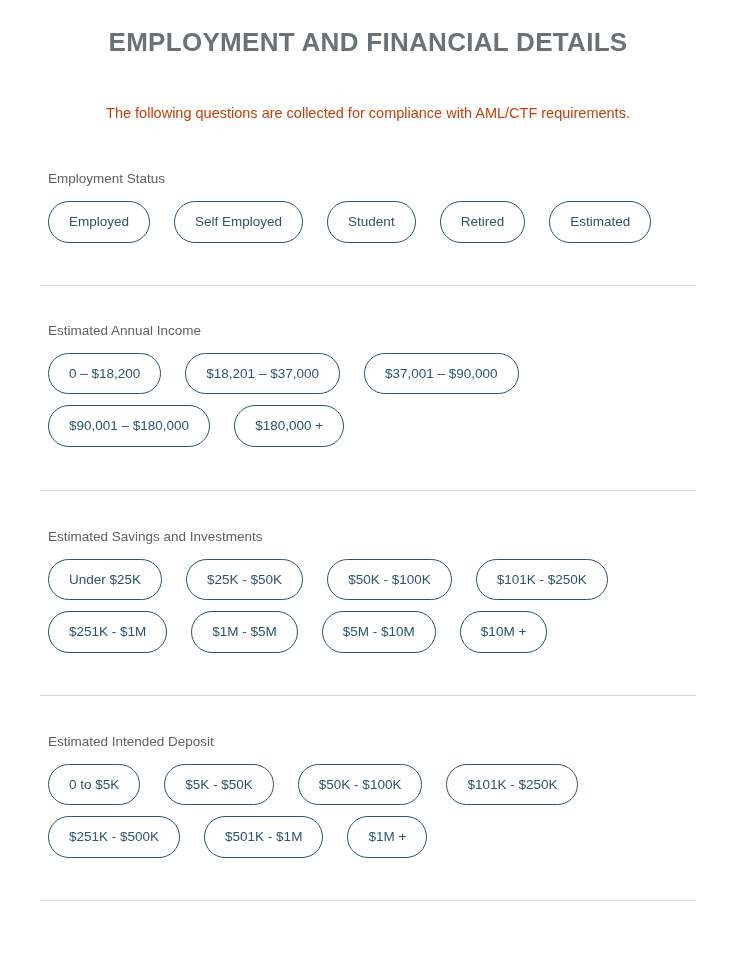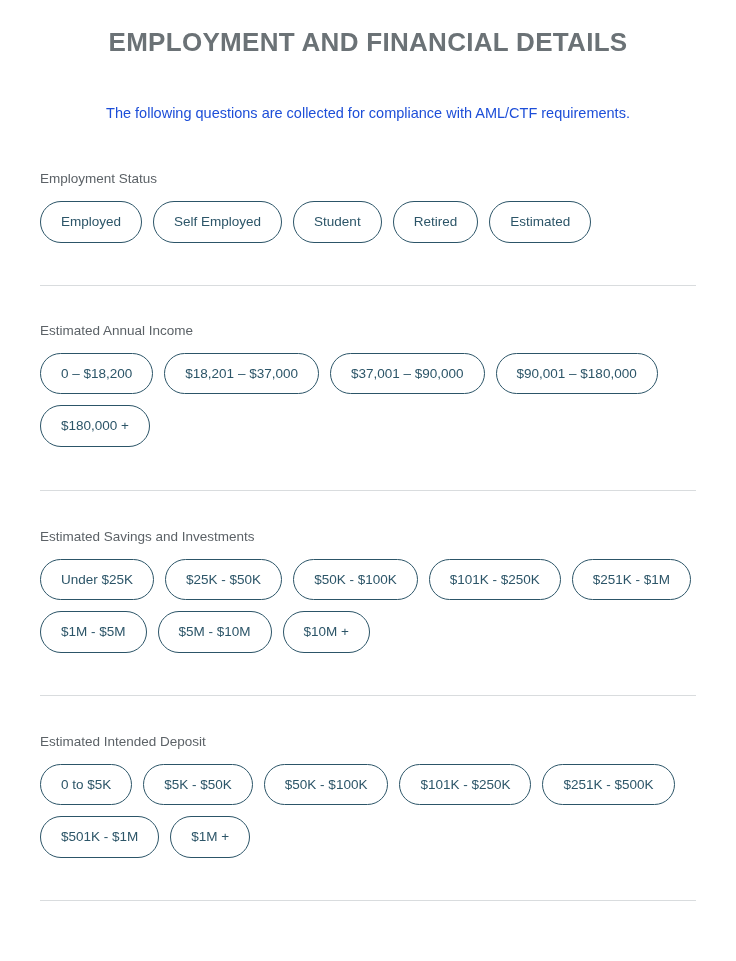--- a/index.html
+++ b/index.html
@@ -23,38 +23,39 @@
     font-size: 26px;
     font-weight: bold;
     letter-spacing: 0.3px;
     color: #6b7276;
     margin: 27px 0 0 0;
     padding: 0 20px;
   }
   .subtitle {
     text-align: center;
     font-size: 14.5px;
-    color: #1d4ed8;
+    color: #c2410c;
     margin: 47px 0 0 0;
     padding: 0 30px;
     font-weight: 400;
   }
   .section {
     padding: 0 40px;
+    margin-left: 8px;
   }
   .section-label {
     font-size: 13.5px;
     color: #5c6267;
     margin-bottom: 15px;
     font-weight: 400;
   }
   .chips {
     display: flex;
     flex-wrap: wrap;
-    gap: 11px 11px;
+    gap: 11px 24px;
   }
   .chip {
     border: 1px solid #2c5568;
     border-radius: 22px;
     background: #ffffff;
     color: #2c5568;
     font-size: 13.5px;
     line-height: 1;
     padding: 13px 20px;
     white-space: nowrap;

